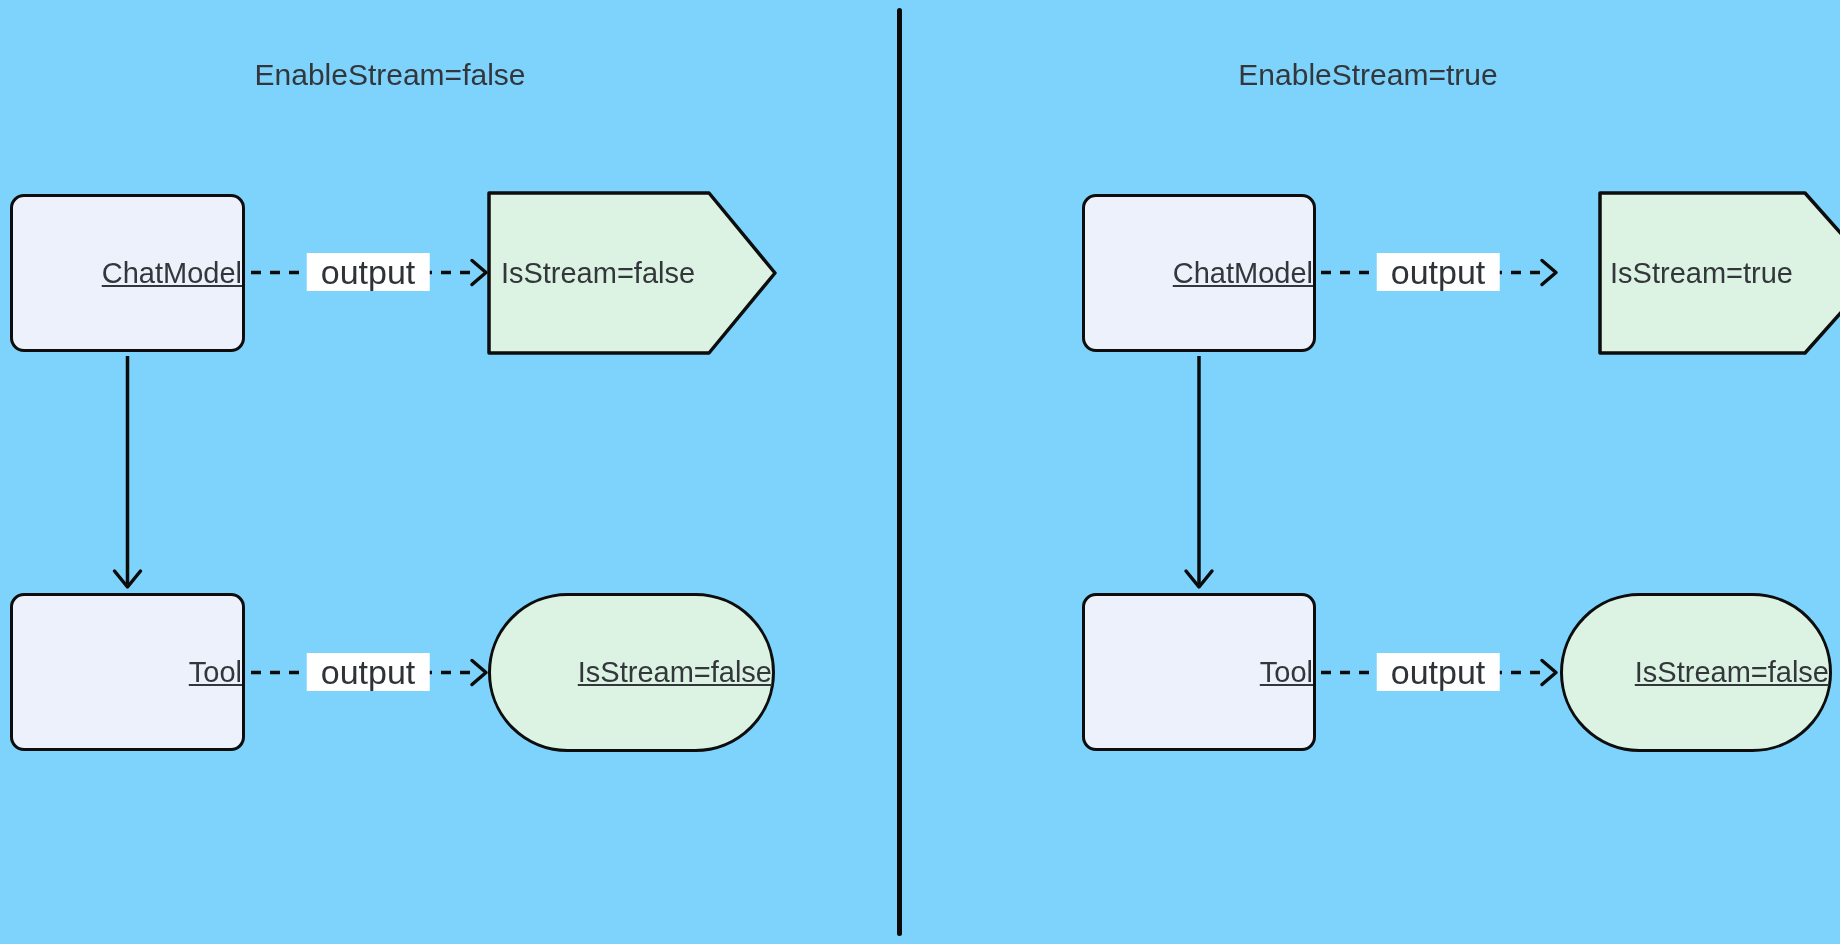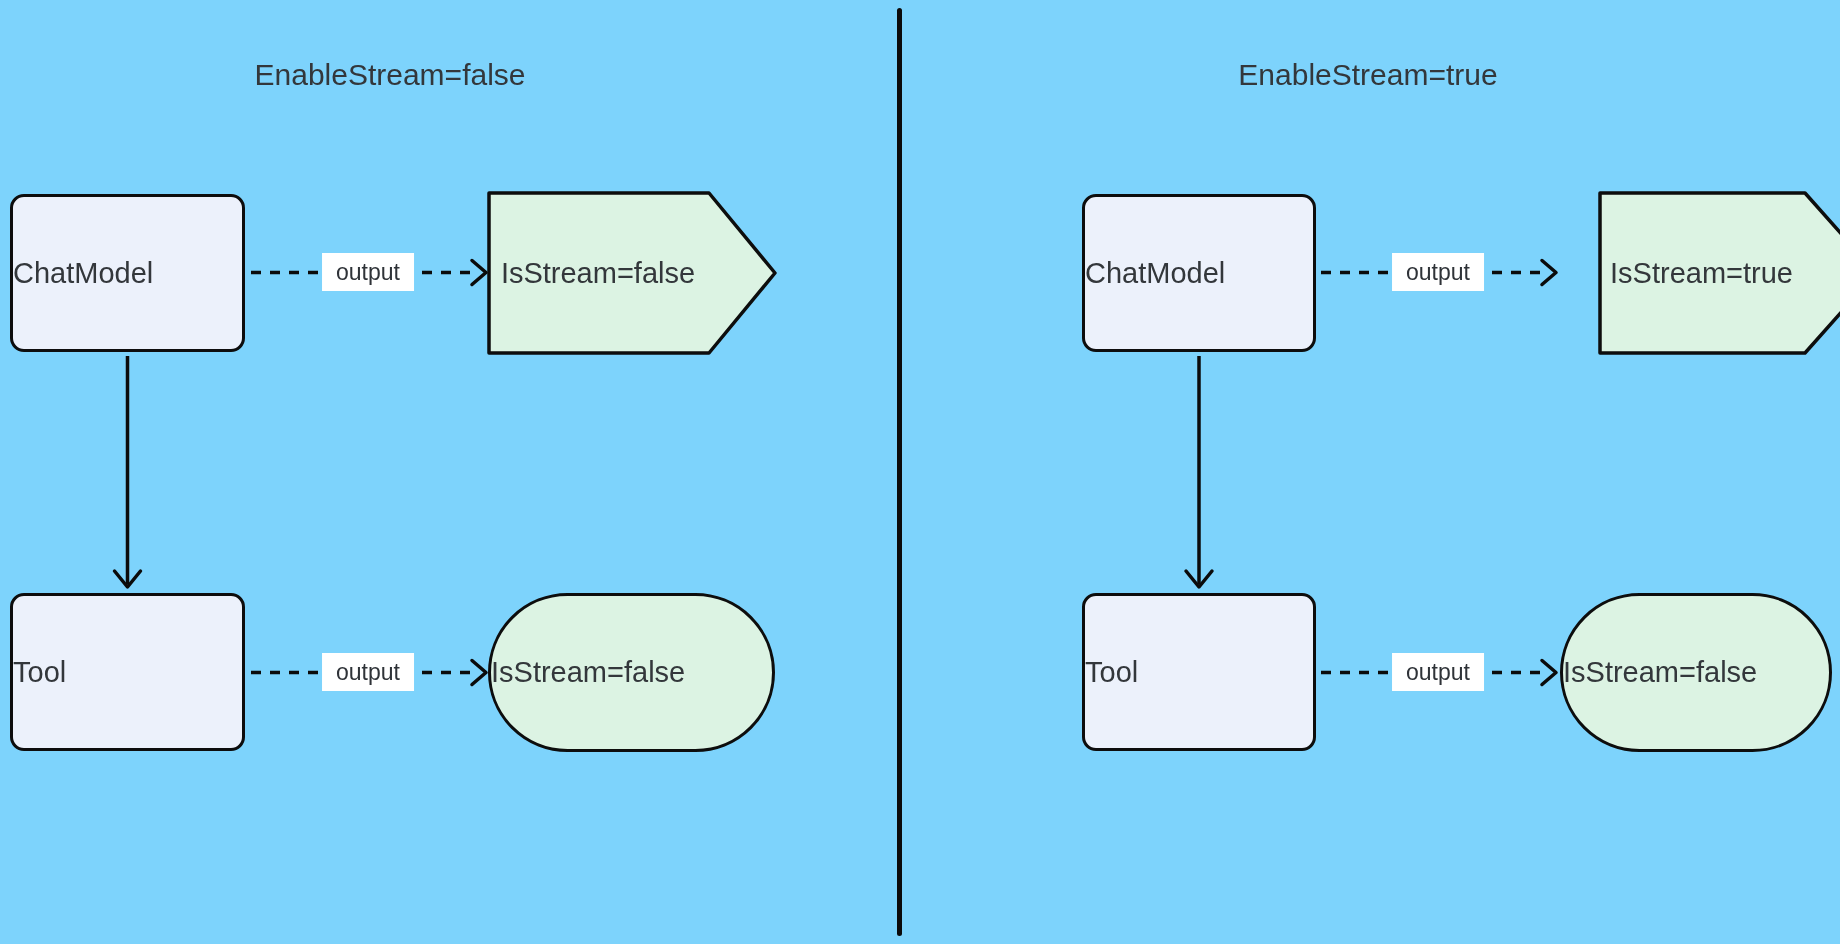--- a/index.html
+++ b/index.html
@@ -21,24 +21,25 @@
     transform: translateX(-50%);
     font-size: 30px;
     line-height: 36px;
     white-space: nowrap;
     color: #33373b;
   }
   .node {
     position: absolute;
     display: flex;
     align-items: center;
-    justify-content: flex-start;
+    justify-content: flex-end;
     font-size: 29px;
     box-sizing: border-box;
     white-space: nowrap;
+    text-decoration: underline;
   }
   .box {
     background: #ecf1fb;
     border: 3.5px solid #0d0d0d;
     border-radius: 14px;
   }
   .capsule {
     background: #dcf3e3;
     border: 3.5px solid #0d0d0d;
     border-radius: 90px;
@@ -59,21 +60,21 @@
     align-items: center;
     justify-content: center;
     font-size: 29px;
     white-space: nowrap;
   }
   .edge-label {
     position: absolute;
     transform: translate(-50%, -50%);
     background: #ffffff;
     padding: 2px 14px;
-    font-size: 23px;
+    font-size: 34px;
     line-height: 34px;
     white-space: nowrap;
     color: #2f3338;
   }
   .overlay {
     position: absolute;
     left: 0;
     top: 0;
     width: 1840px;
     height: 944px;

